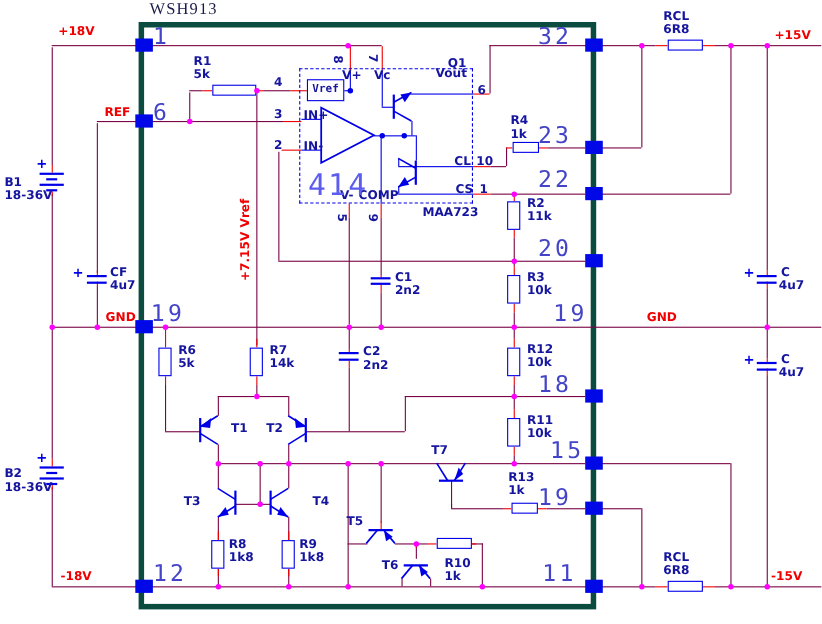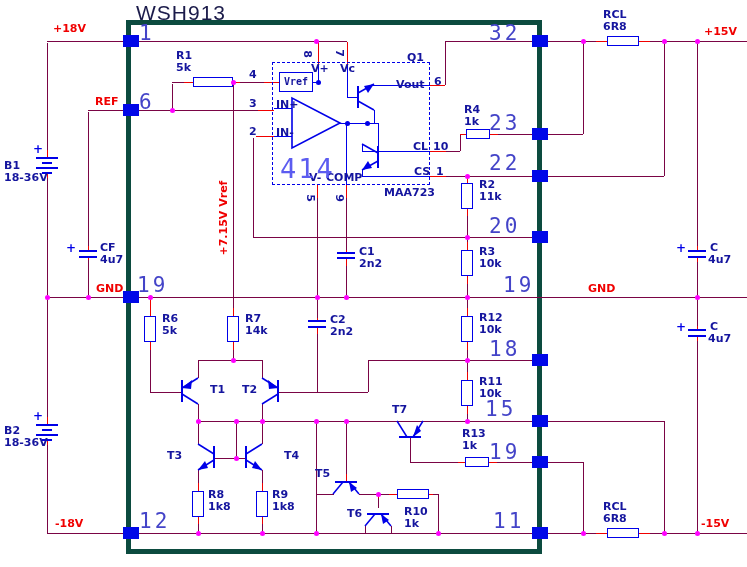--- a/index.html
+++ b/index.html
@@ -16,21 +16,21 @@
   .pinsq{position:absolute;width:16px;height:12px;background:#0008E8}
   .res{position:absolute;border:1.4px solid #0000E8;background:#fff;box-sizing:border-box}
   .cp{position:absolute;height:2px;background:#0000E8}
   .bp{position:absolute;height:2px;background:#0000E8}
   .lb{position:absolute;font-size:11px;font-weight:bold;color:#15159E;white-space:nowrap;line-height:12px}
   .rd{position:absolute;font-size:11px;font-weight:bold;color:#F00000;white-space:nowrap;line-height:12px}
   .pn{position:absolute;font-family:"DejaVu Sans Mono",monospace;font-size:21px;font-weight:normal;
       color:#4444C8;letter-spacing:3px;line-height:22px;white-space:nowrap}
   .icn{position:absolute;font-size:11px;font-weight:bold;color:#15159E;line-height:12px}
   .rot{transform:rotate(90deg)}
-  .title{position:absolute;font-family:Liberation Sans, sans-serif;font-size:21px;color:#1B1B4A;
+  .title{position:absolute;font-family:Liberation Serif, serif;font-size:15px;color:#1B1B4A;
          letter-spacing:1px}
   .icbig{position:absolute;font-family:"DejaVu Sans Mono",monospace;font-size:27px;color:#5C5CF0;
          letter-spacing:2px;line-height:27px}
   .border-box{position:absolute;left:126px;top:20px;width:416px;height:534px;
               border:5px solid #0C4B3F;box-sizing:border-box}
   .icbox{position:absolute;left:272px;top:62px;width:158px;height:123px;
          border:1px dashed #0000E8;box-sizing:border-box}
   .vrefbox{position:absolute;left:279px;top:72px;width:34px;height:20px;border:1.4px solid #0000E8;
            box-sizing:border-box;color:#15159E;font-size:10px;font-weight:bold;
            text-align:center;line-height:17px;font-family:"DejaVu Sans Mono",monospace}
@@ -222,21 +222,21 @@
     <line x1="22" y1="6" x2="22" y2="28" stroke="#0000E8" stroke-width="2"></line>
     <line x1="22" y1="13" x2="6" y2="4" stroke="#0000E8" stroke-width="1.5"></line>
     <line x1="22" y1="21" x2="6" y2="30" stroke="#0000E8" stroke-width="1.5"></line>
     <polygon points="6,30 16,28 12,21" fill="#0000E8"></polygon>
   </svg>
 
   <div class="icn" style="left:311px;top:63px">V+</div>
   <div class="icn" style="left:340px;top:63px">Vc</div>
   <div class="icn" style="left:276px;top:99px">IN+</div>
   <div class="icn" style="left:276px;top:127px">IN-</div>
-  <div class="icn" style="left:396px;top:79px">Vout</div>
+  <div class="icn" style="left:396px;top:61px">Vout</div>
   <div class="icn" style="left:413px;top:141px">CL</div>
   <div class="icn" style="left:414px;top:166px">CS</div>
   <div class="icn" style="left:309px;top:172px">V-</div>
   <div class="icn" style="left:326px;top:172px">COMP</div>
   <div class="icbig" style="left:280px;top:155px">414</div>
   <div class="icn" style="left:384px;top:187px">MAA723</div>
   <div class="icn" style="left:407px;top:52px">Q1</div>
 
   <div class="icn" style="left:249px;top:69px">4</div>
   <div class="icn" style="left:249px;top:98px">3</div>
@@ -381,21 +381,21 @@
   <div class="pn" style="left:139px;top:22px">1</div>
   <div class="pn" style="left:139px;top:91px">6</div>
   <div class="pn" style="left:137px;top:274px">19</div>
   <div class="pn" style="left:139px;top:510px">12</div>
   <div class="pn" style="left:489px;top:22px">32</div>
   <div class="pn" style="left:489px;top:112px">23</div>
   <div class="pn" style="left:489px;top:152px">22</div>
   <div class="pn" style="left:489px;top:215px">20</div>
   <div class="pn" style="left:503px;top:274px">19</div>
   <div class="pn" style="left:489px;top:338px">18</div>
-  <div class="pn" style="left:485px;top:398px">15</div>
+  <div class="pn" style="left:500px;top:398px">15</div>
   <div class="pn" style="left:489px;top:441px">19</div>
   <div class="pn" style="left:493px;top:510px">11</div>
 
   <div class="rd" style="left:53px;top:23px">+18V</div>
   <div class="rd" style="left:95px;top:96px">REF</div>
   <div class="rd" style="left:96px;top:283px">GND</div>
   <div class="rd" style="left:55px;top:518px">-18V</div>
   <div class="rd" style="left:704px;top:26px">+15V</div>
   <div class="rd" style="left:588px;top:283px">GND</div>
   <div class="rd" style="left:701px;top:518px">-15V</div>

